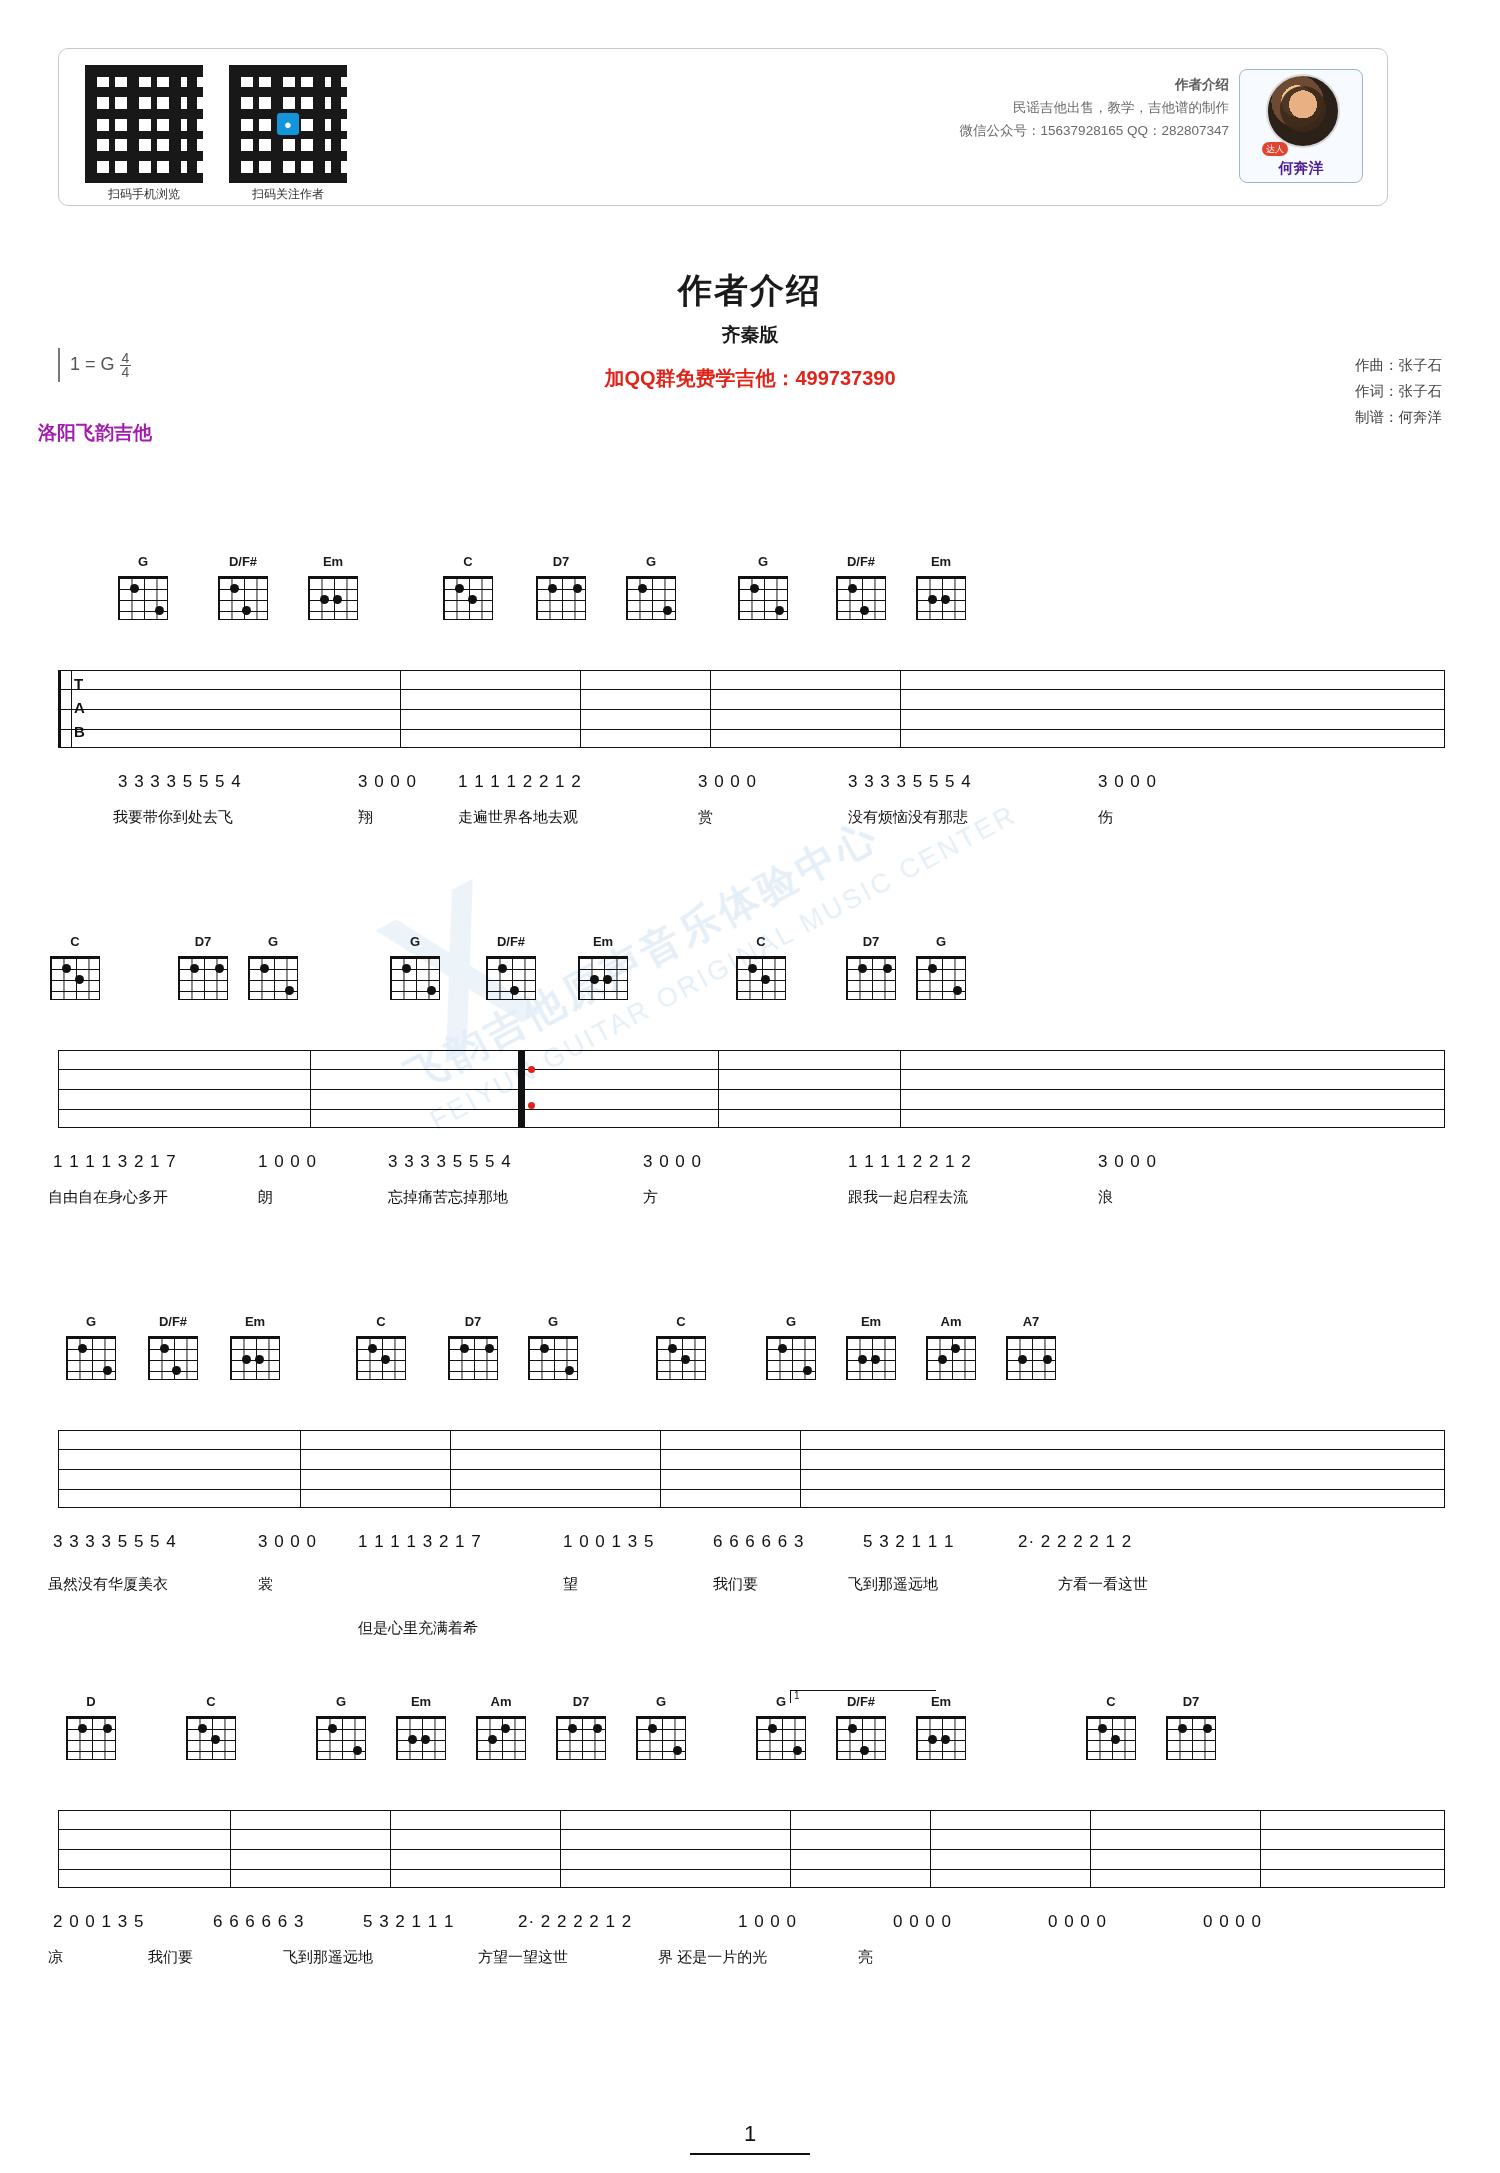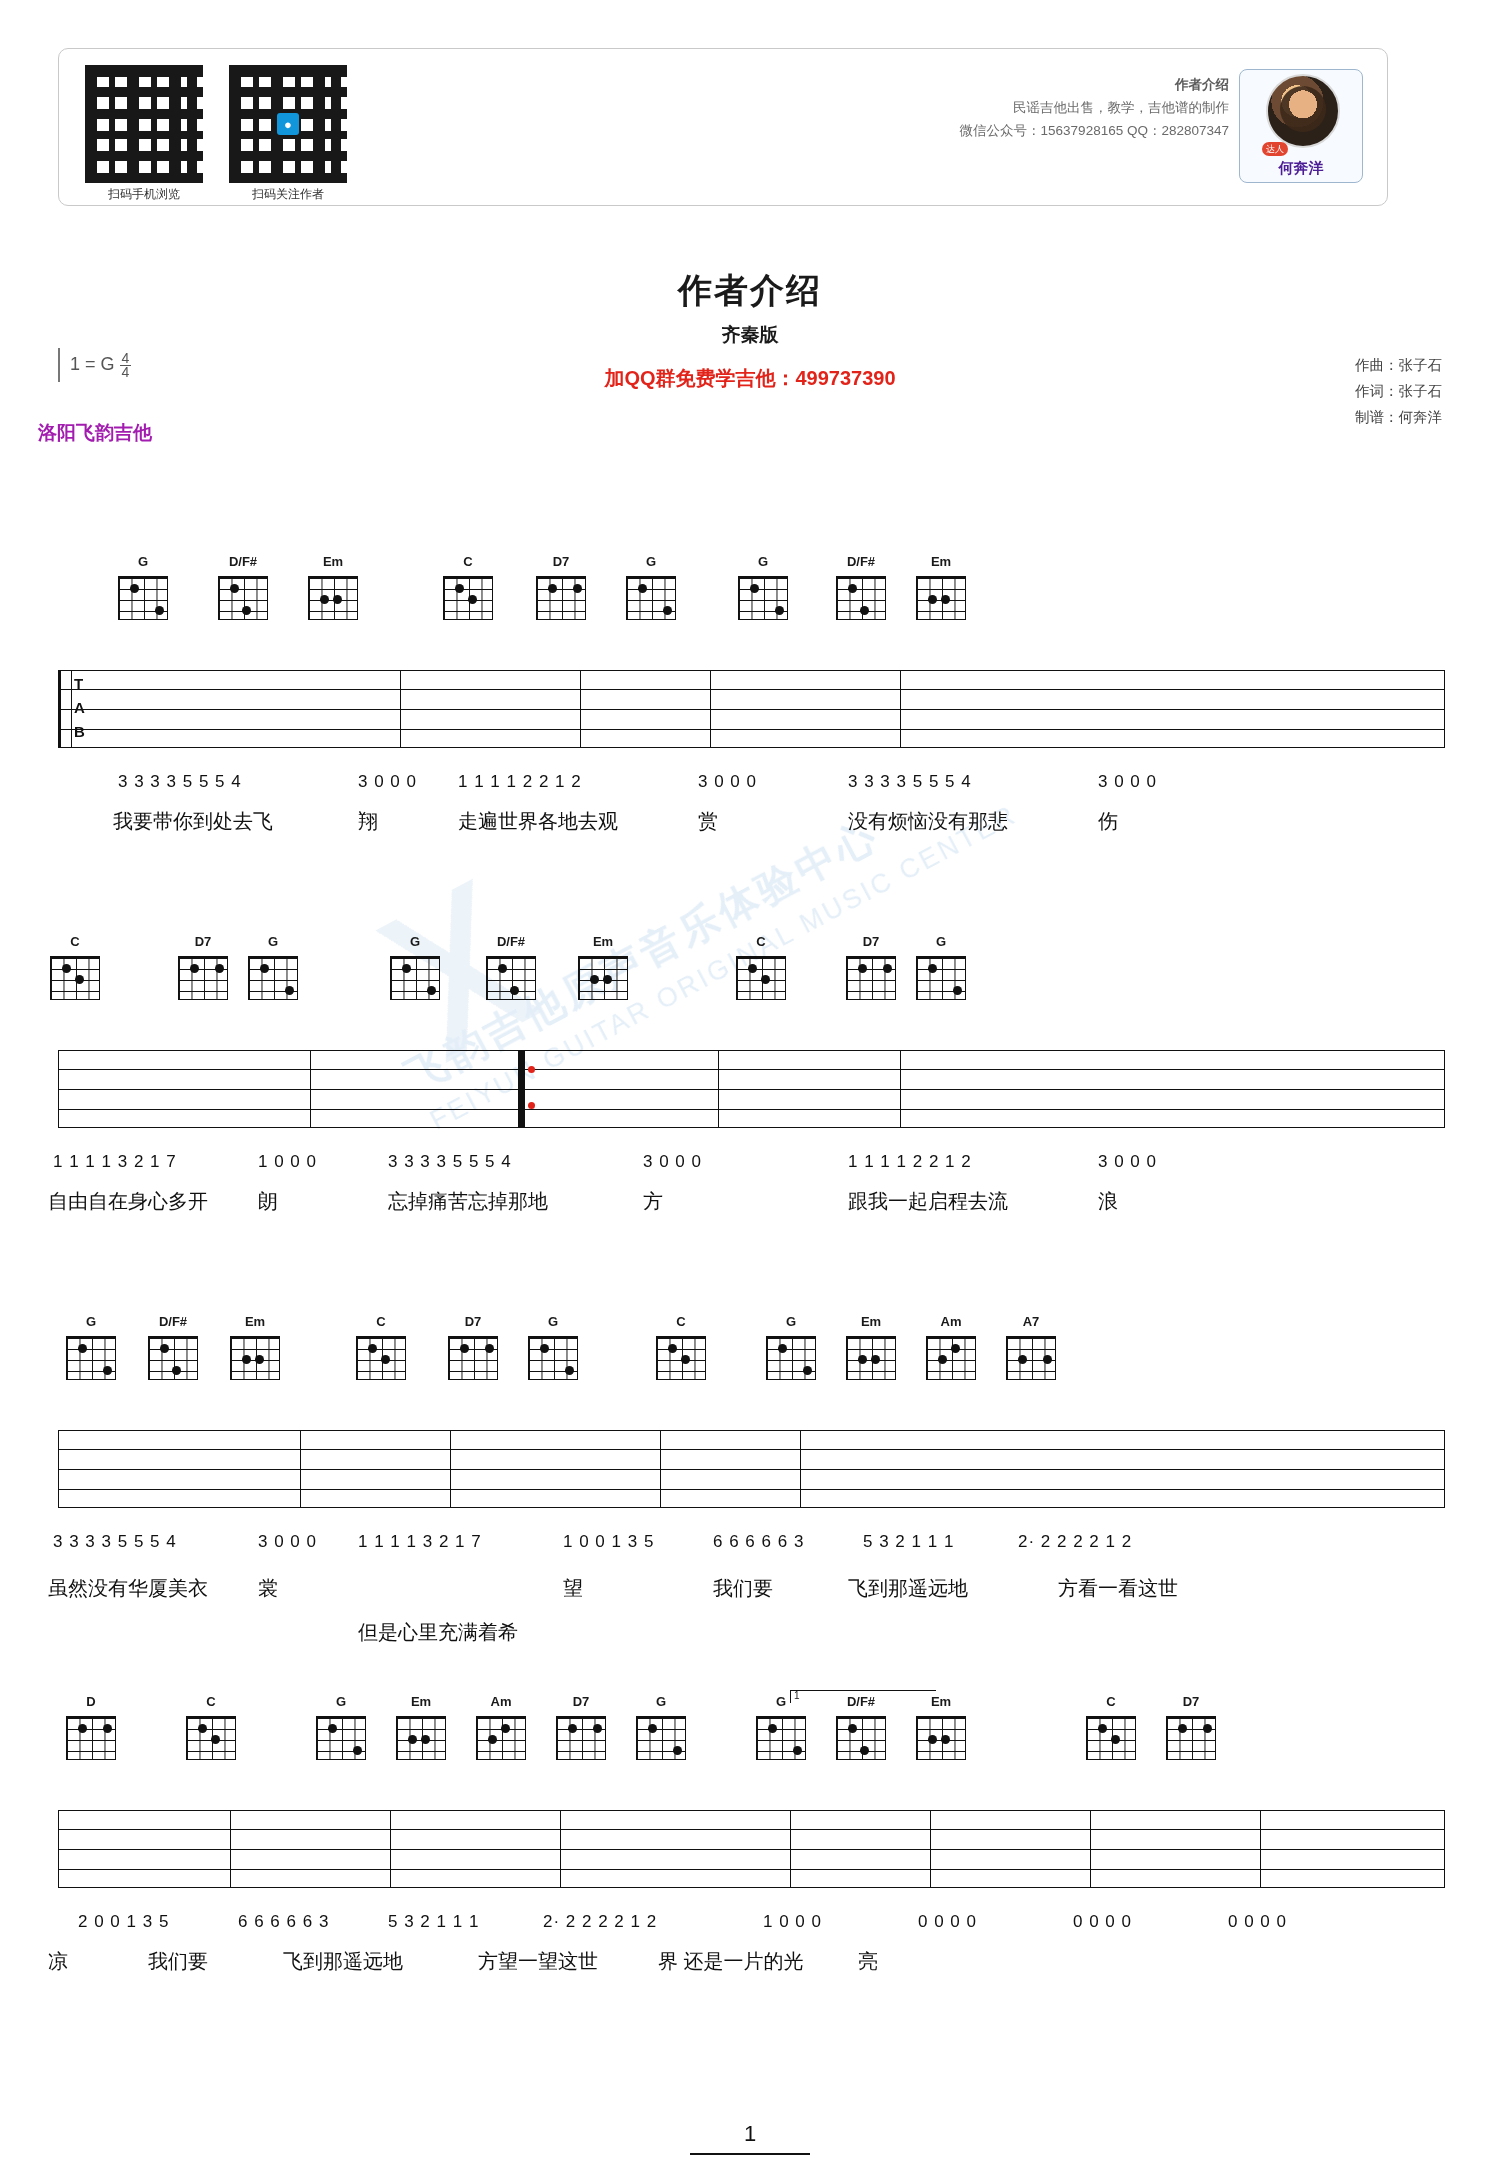--- a/index.html
+++ b/index.html
@@ -165,21 +165,21 @@
     line-height:24px; color:#111;
   }
   .barline{position:absolute; width:1px; background:#111; height:78px;}
 
   .numrow{
     position:absolute; left:58px; width:1386px; height:26px;
     font-size:17px; letter-spacing:1px; color:#111; white-space:nowrap;
   }
   .lyricrow{
     position:absolute; left:58px; width:1386px; height:26px;
-    font-size:20px; color:#111; white-space:nowrap;
+    font-size:15px; color:#111; white-space:nowrap;
   }
   .cell{position:absolute;}
 
   .repeat-dots{position:absolute;width:7px;height:7px;border-radius:50%;background:#e2231a;}
   .endingbr{
     position:absolute; border-top:1.4px solid #111; border-left:1.4px solid #111;
     height:12px;
   }
   .endingbr span{position:absolute;left:3px;top:-1px;font-size:10px;}
 
@@ -598,21 +598,21 @@
     <div class="barline" style="left:58px;top:110px;"></div>
     <div class="barline" style="left:230px;top:110px;"></div>
     <div class="barline" style="left:390px;top:110px;"></div>
     <div class="barline" style="left:560px;top:110px;"></div>
     <div class="barline" style="left:790px;top:110px;"></div>
     <div class="barline" style="left:930px;top:110px;"></div>
     <div class="barline" style="left:1090px;top:110px;"></div>
     <div class="barline" style="left:1260px;top:110px;"></div>
     <div class="barline" style="left:1444px;top:110px;"></div>
 
-    <div class="numrow" style="top:212px;margin-left:25px;">
+    <div class="numrow" style="top:212px;">
       <span class="cell" style="left:-5px;">2 0 0 1 3 5</span>
       <span class="cell" style="left:155px;">6 6 6 6 6 3</span>
       <span class="cell" style="left:305px;">5 3 2 1 1 1</span>
       <span class="cell" style="left:460px;">2· 2 2 2 2 1 2</span>
       <span class="cell" style="left:680px;">1 0 0 0</span>
       <span class="cell" style="left:835px;">0 0 0 0</span>
       <span class="cell" style="left:990px;">0 0 0 0</span>
       <span class="cell" style="left:1145px;">0 0 0 0</span>
     </div>
     <div class="lyricrow" style="top:248px;">

